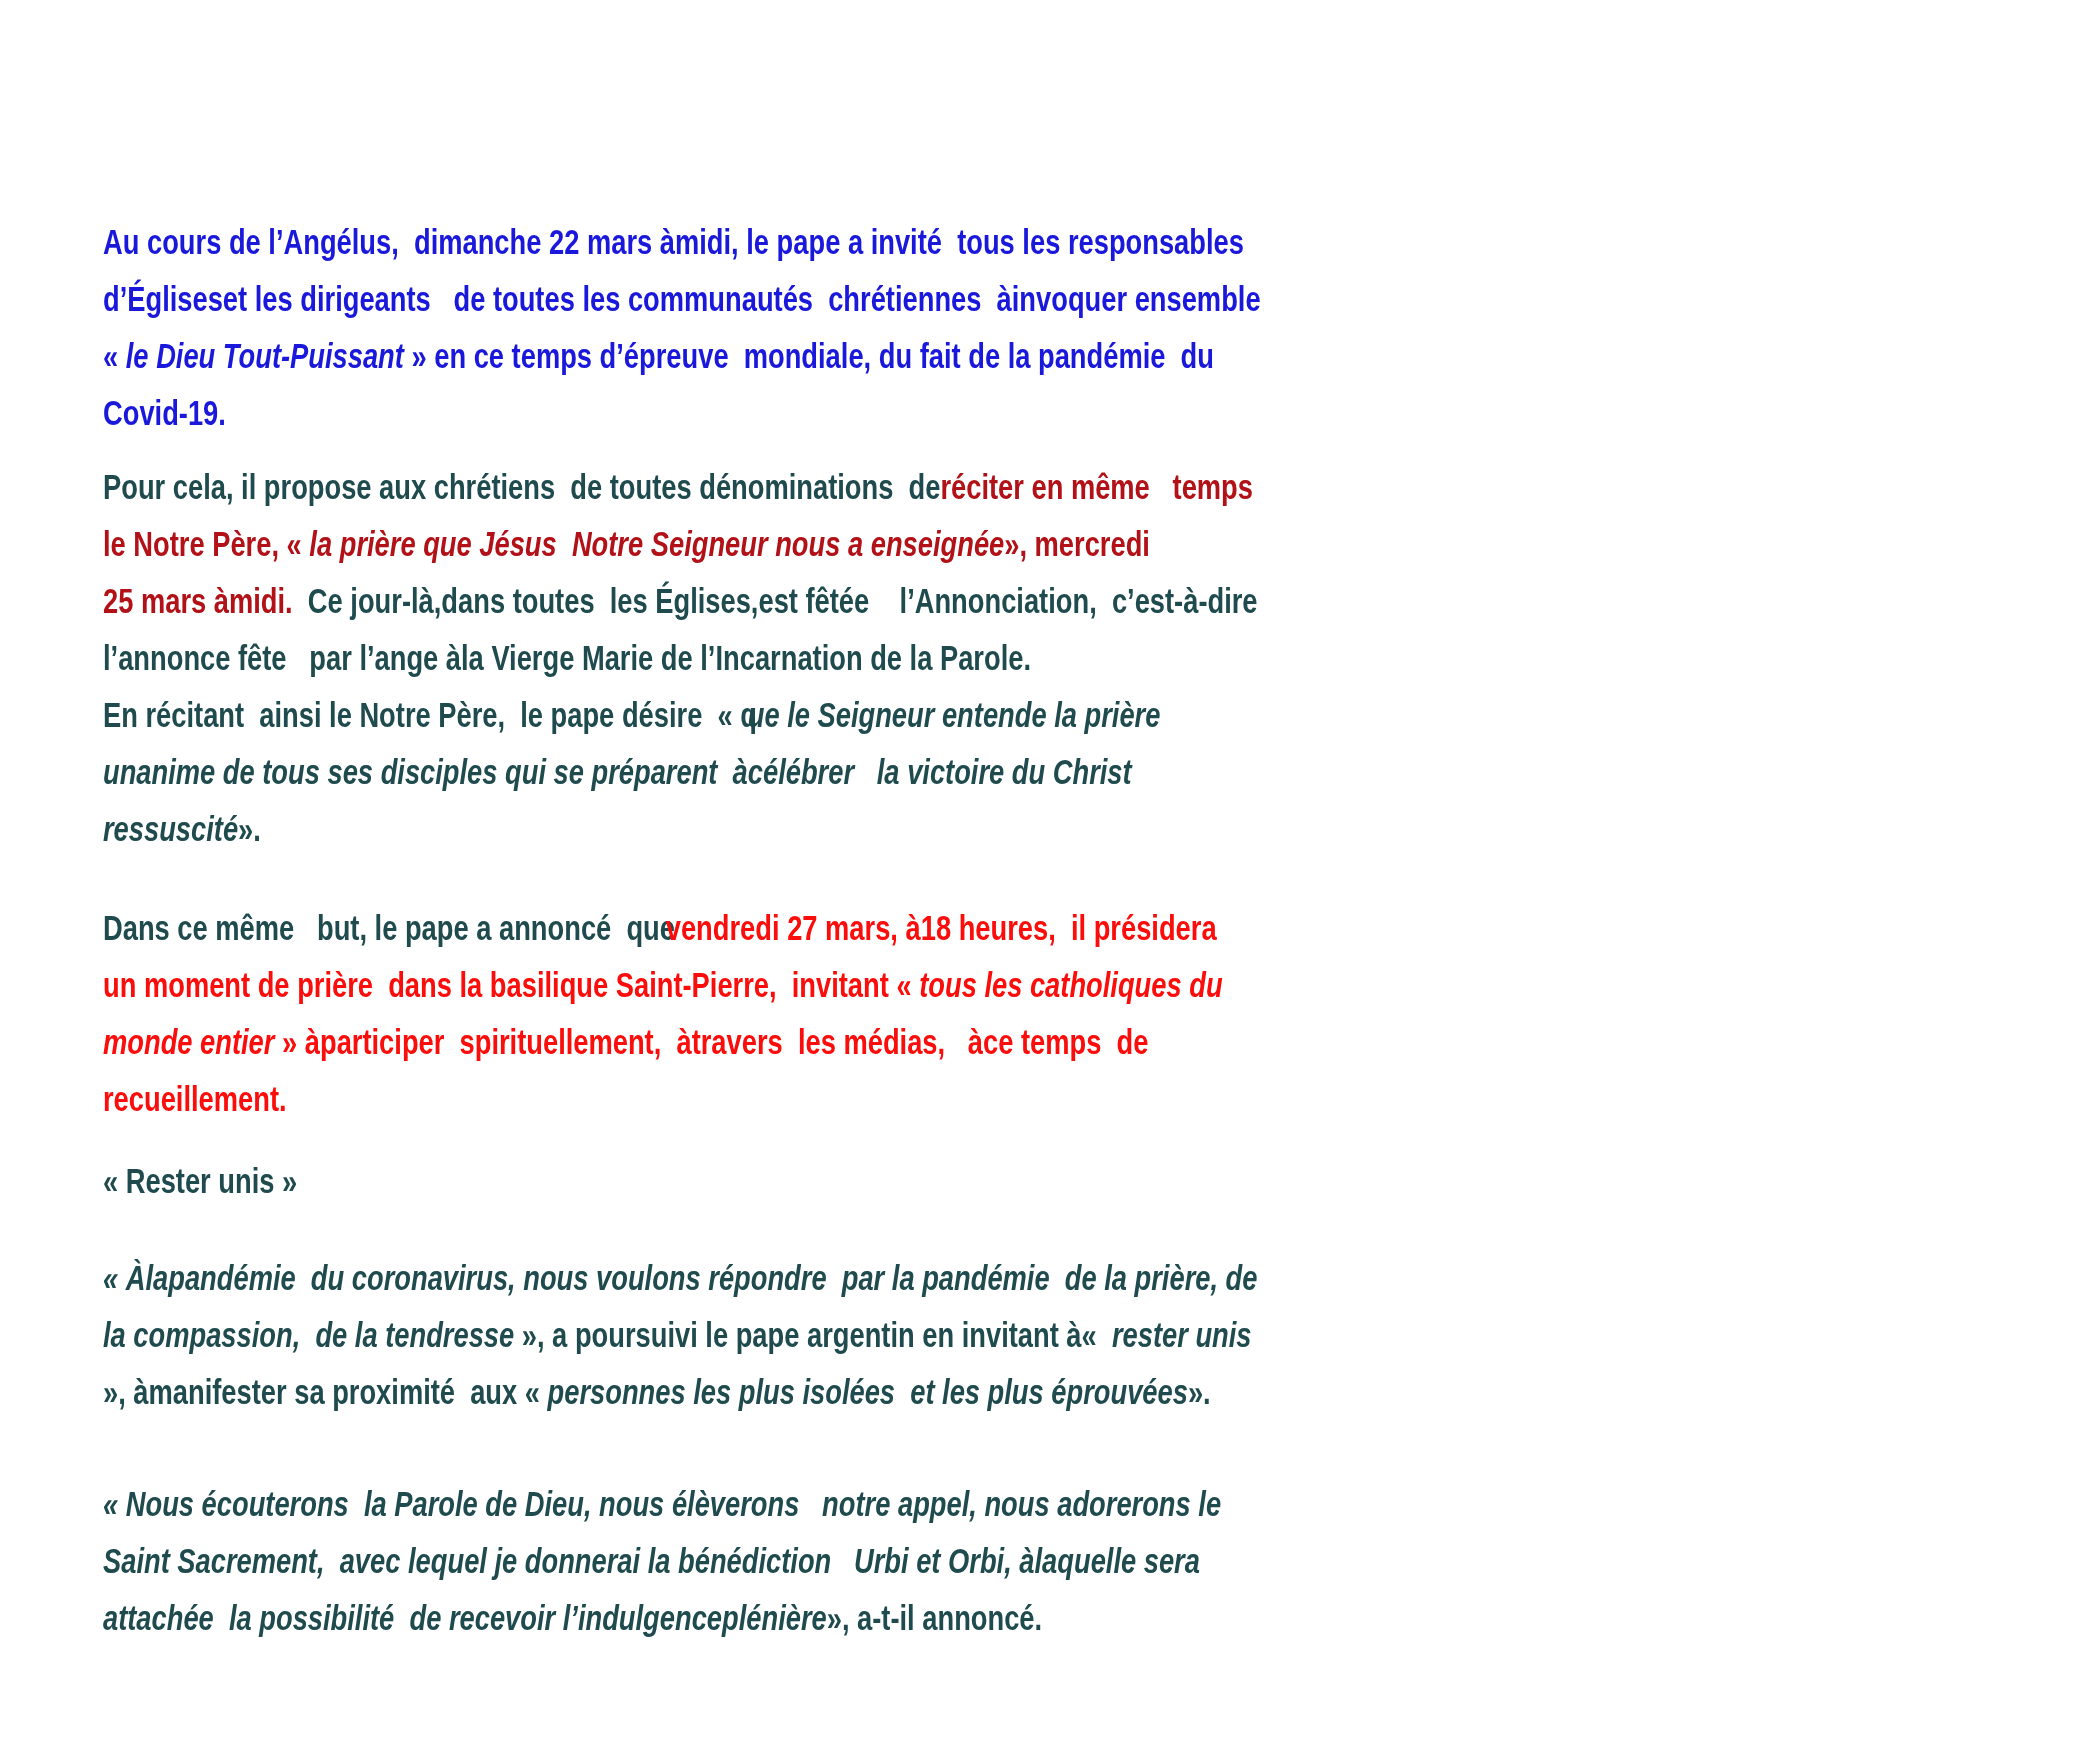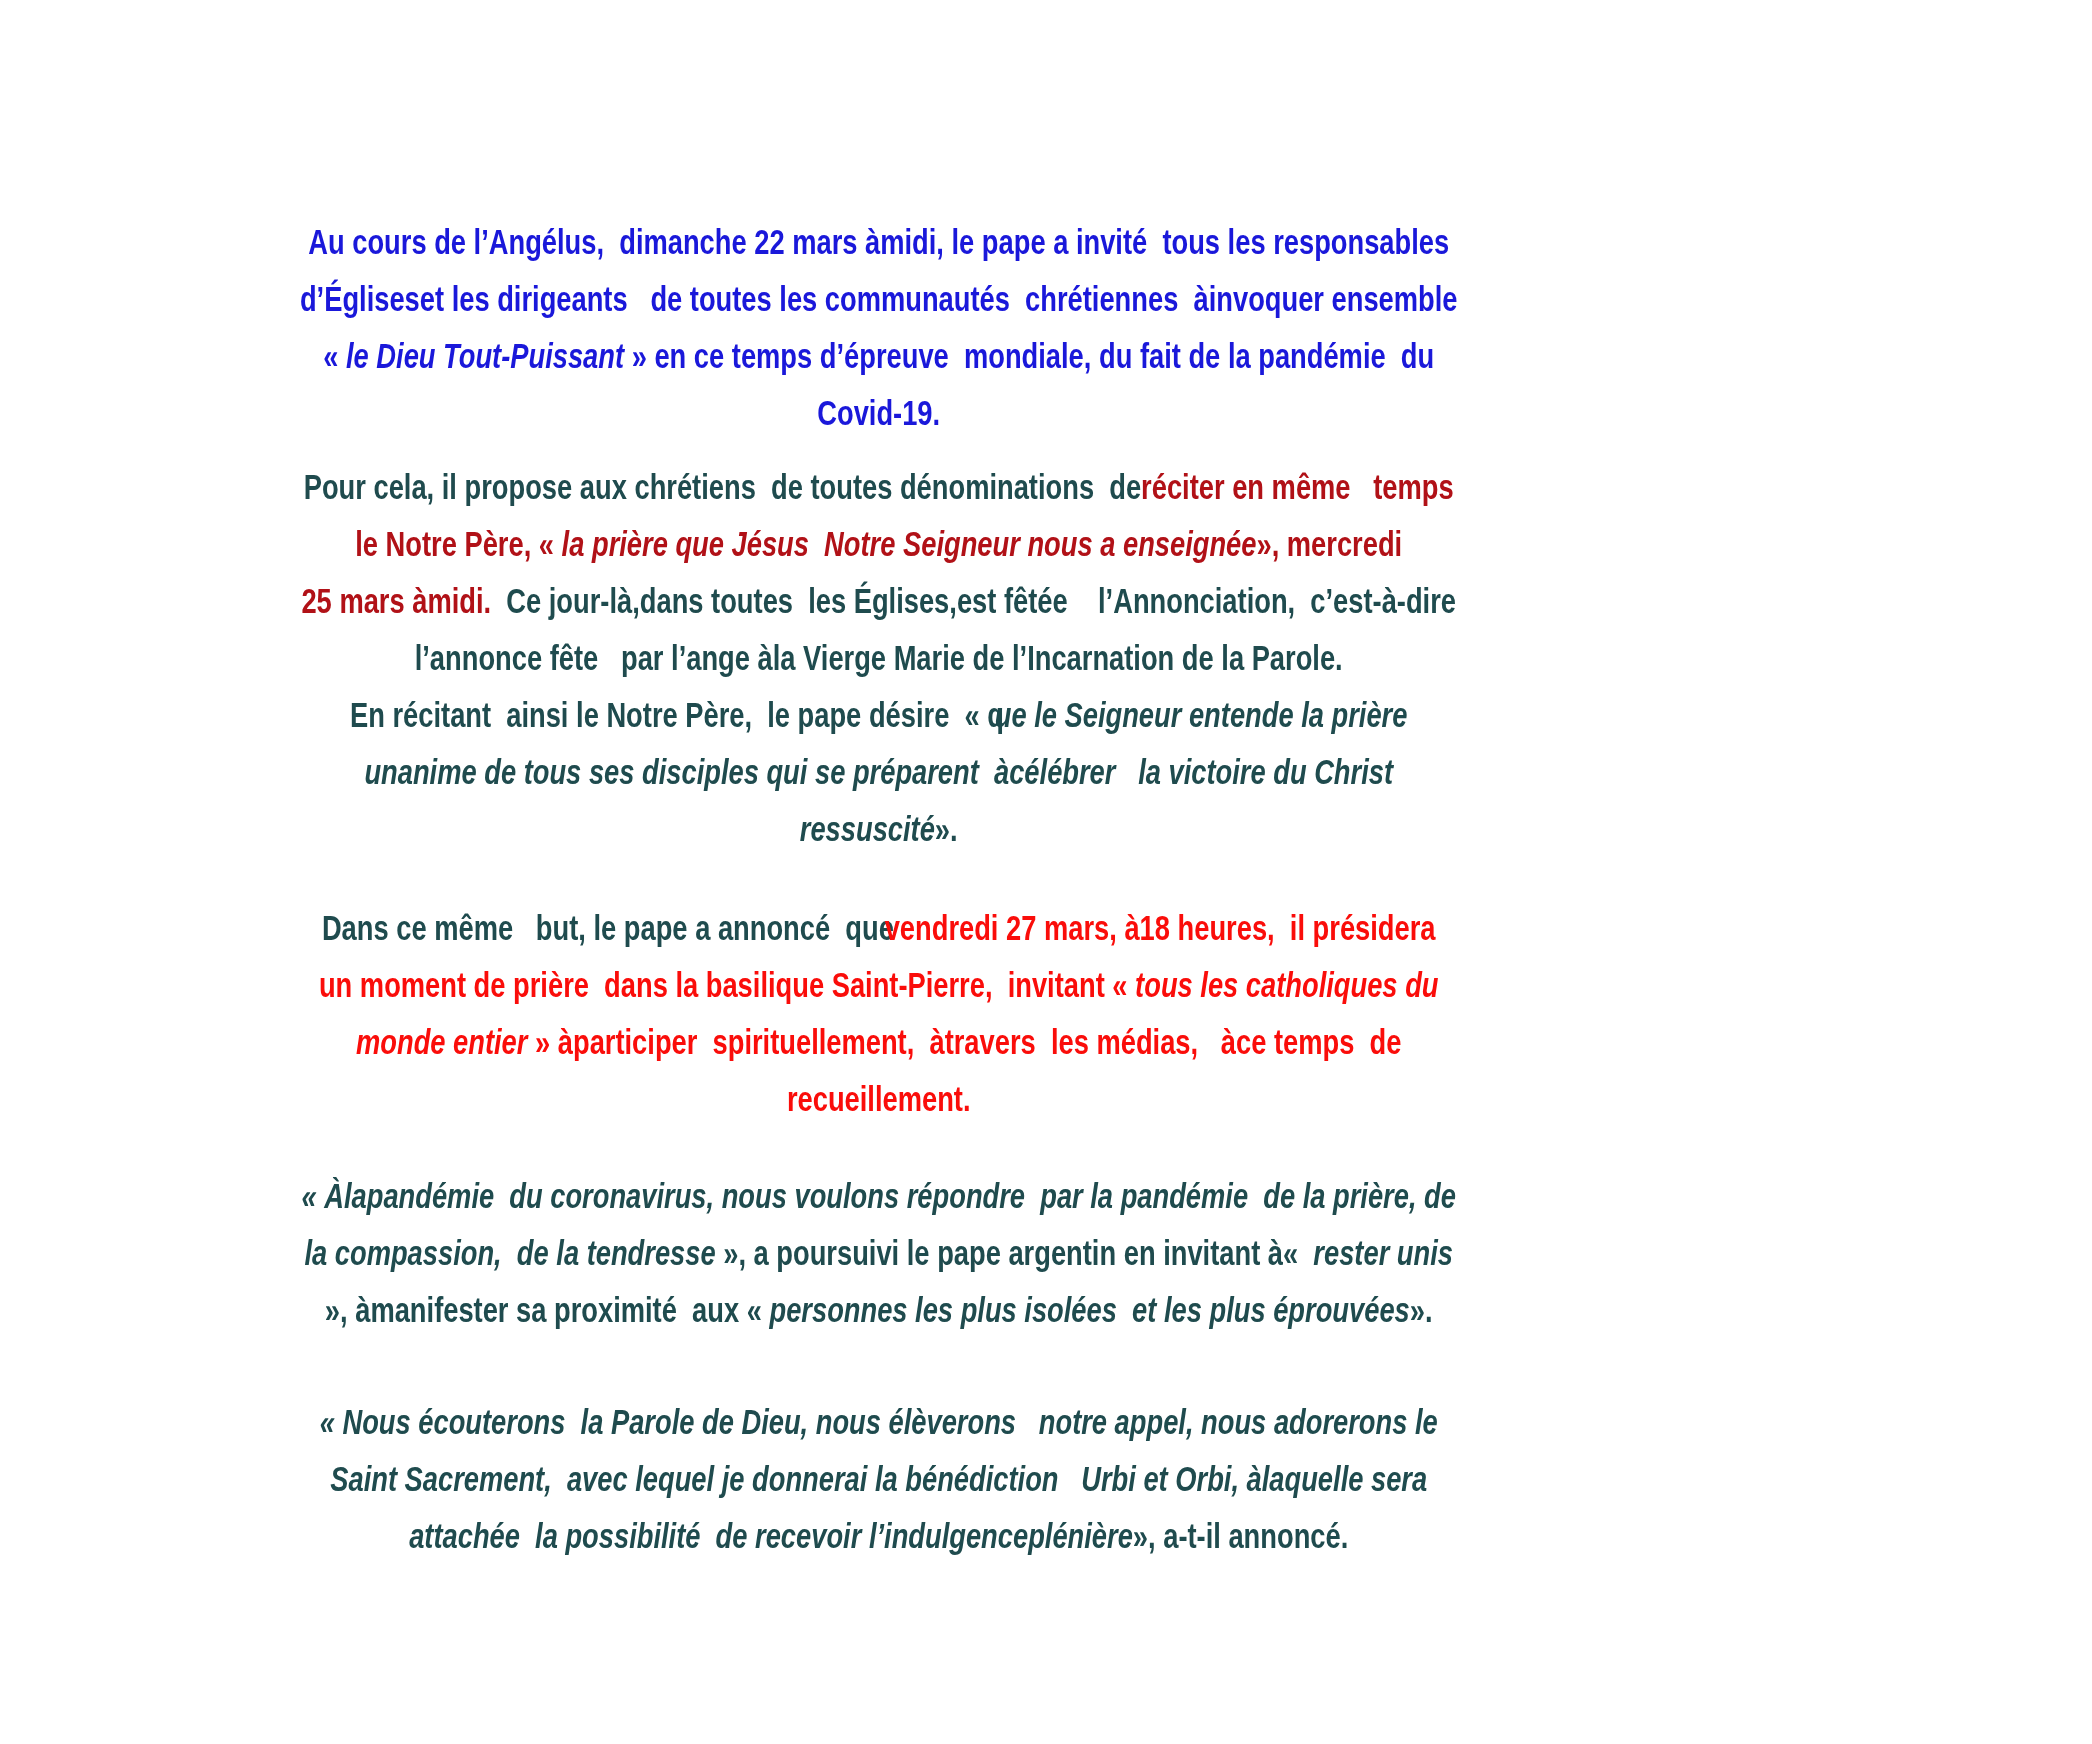--- a/index.html
+++ b/index.html
@@ -8,21 +8,20 @@
     background: #ffffff;
   }
   body {
     width: 2092px;
     height: 1745px;
     overflow: hidden;
     font-family: "Liberation Sans", sans-serif;
   }
   #doc {
     padding: 213px 0 0 103px;
-    text-align: center;
   }
   .paragraph {
     margin: 0;
   }
   .line {
     font-weight: bold;
     font-size: 35px;
     line-height: 57px;
     white-space: pre;
     transform: scaleX(0.78);
@@ -56,20 +55,23 @@
       <div class="line"><span class="run teal">En récitant  ainsi le Notre Père,  le pape désire  « q</span><span class="run teal i ov">ue le Seigneur entende la prière</span></div>
       <div class="line"><span class="run teal i">unanime de tous ses disciples qui se préparent  àcélébrer   la victoire du Christ</span></div>
       <div class="line"><span class="run teal i">ressuscité</span><span class="run teal">».</span></div>
     </div>
     <div class="paragraph" style="margin-top: 42px;">
       <div class="line"><span class="run teal">Dans ce même   but, le pape a annoncé  que</span><span class="run red ov">vendredi 27 mars, à18 heures,  il présidera</span></div>
       <div class="line"><span class="run red">un moment de prière  dans la basilique Saint-Pierre,  invitant « </span><span class="run red i">tous les catholiques du</span></div>
       <div class="line"><span class="run red i">monde entier</span><span class="run red"> » àparticiper  spirituellement,  àtravers  les médias,   àce temps  de</span></div>
       <div class="line"><span class="run red">recueillement.</span></div>
     </div>
+    <div class="paragraph" style="margin-top: 25px;">
+      <div class="line"><span class="run teal">« Rester unis »</span></div>
+    </div>
     <div class="paragraph" style="margin-top: 40px;">
       <div class="line"><span class="run teal i">« Àlapandémie  du coronavirus, nous voulons répondre  par la pandémie  de la prière, de</span></div>
       <div class="line"><span class="run teal i">la compassion,  de la tendresse</span><span class="run teal"> », a poursuivi le pape argentin en invitant à«</span><span class="run teal i">  rester unis</span></div>
       <div class="line"><span class="run teal">», àmanifester sa proximité  aux « </span><span class="run teal i">personnes les plus isolées  et les plus éprouvées</span><span class="run teal">».</span></div>
     </div>
     <div class="paragraph" style="margin-top: 55px;">
       <div class="line"><span class="run teal i">« Nous écouterons  la Parole de Dieu, nous élèverons   notre appel, nous adorerons le</span></div>
       <div class="line"><span class="run teal i">Saint Sacrement,  avec lequel je donnerai la bénédiction   Urbi et Orbi, àlaquelle sera</span></div>
       <div class="line"><span class="run teal i">attachée  la possibilité  de recevoir l’indulgenceplénière</span><span class="run teal">», a-t-il annoncé.</span></div>
     </div>

